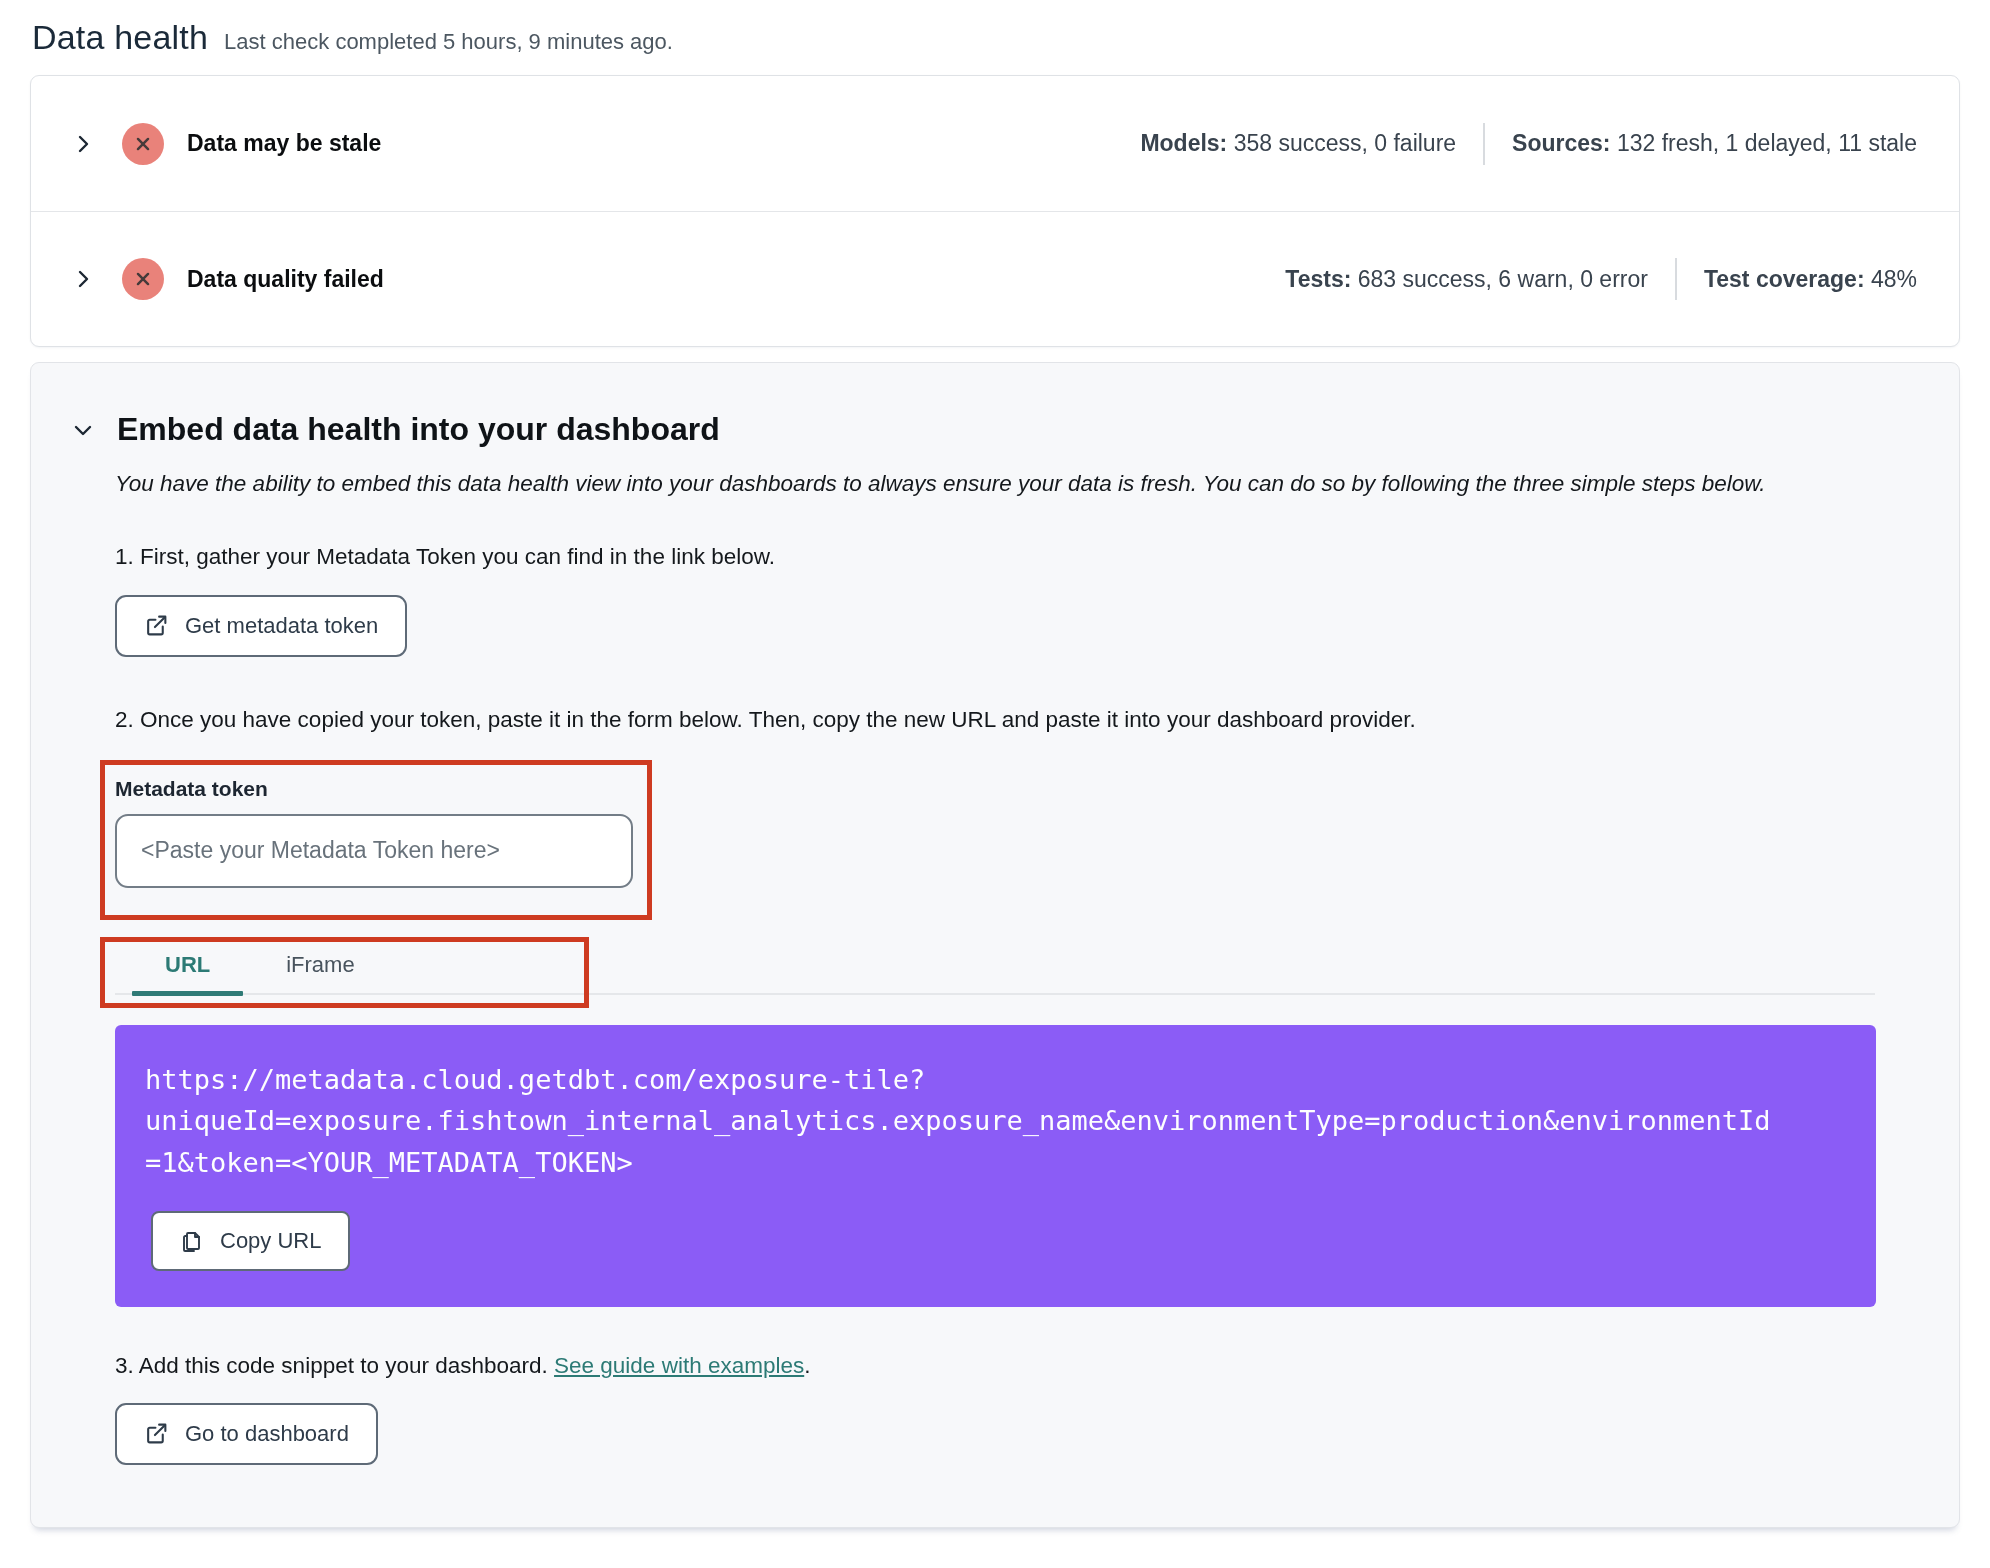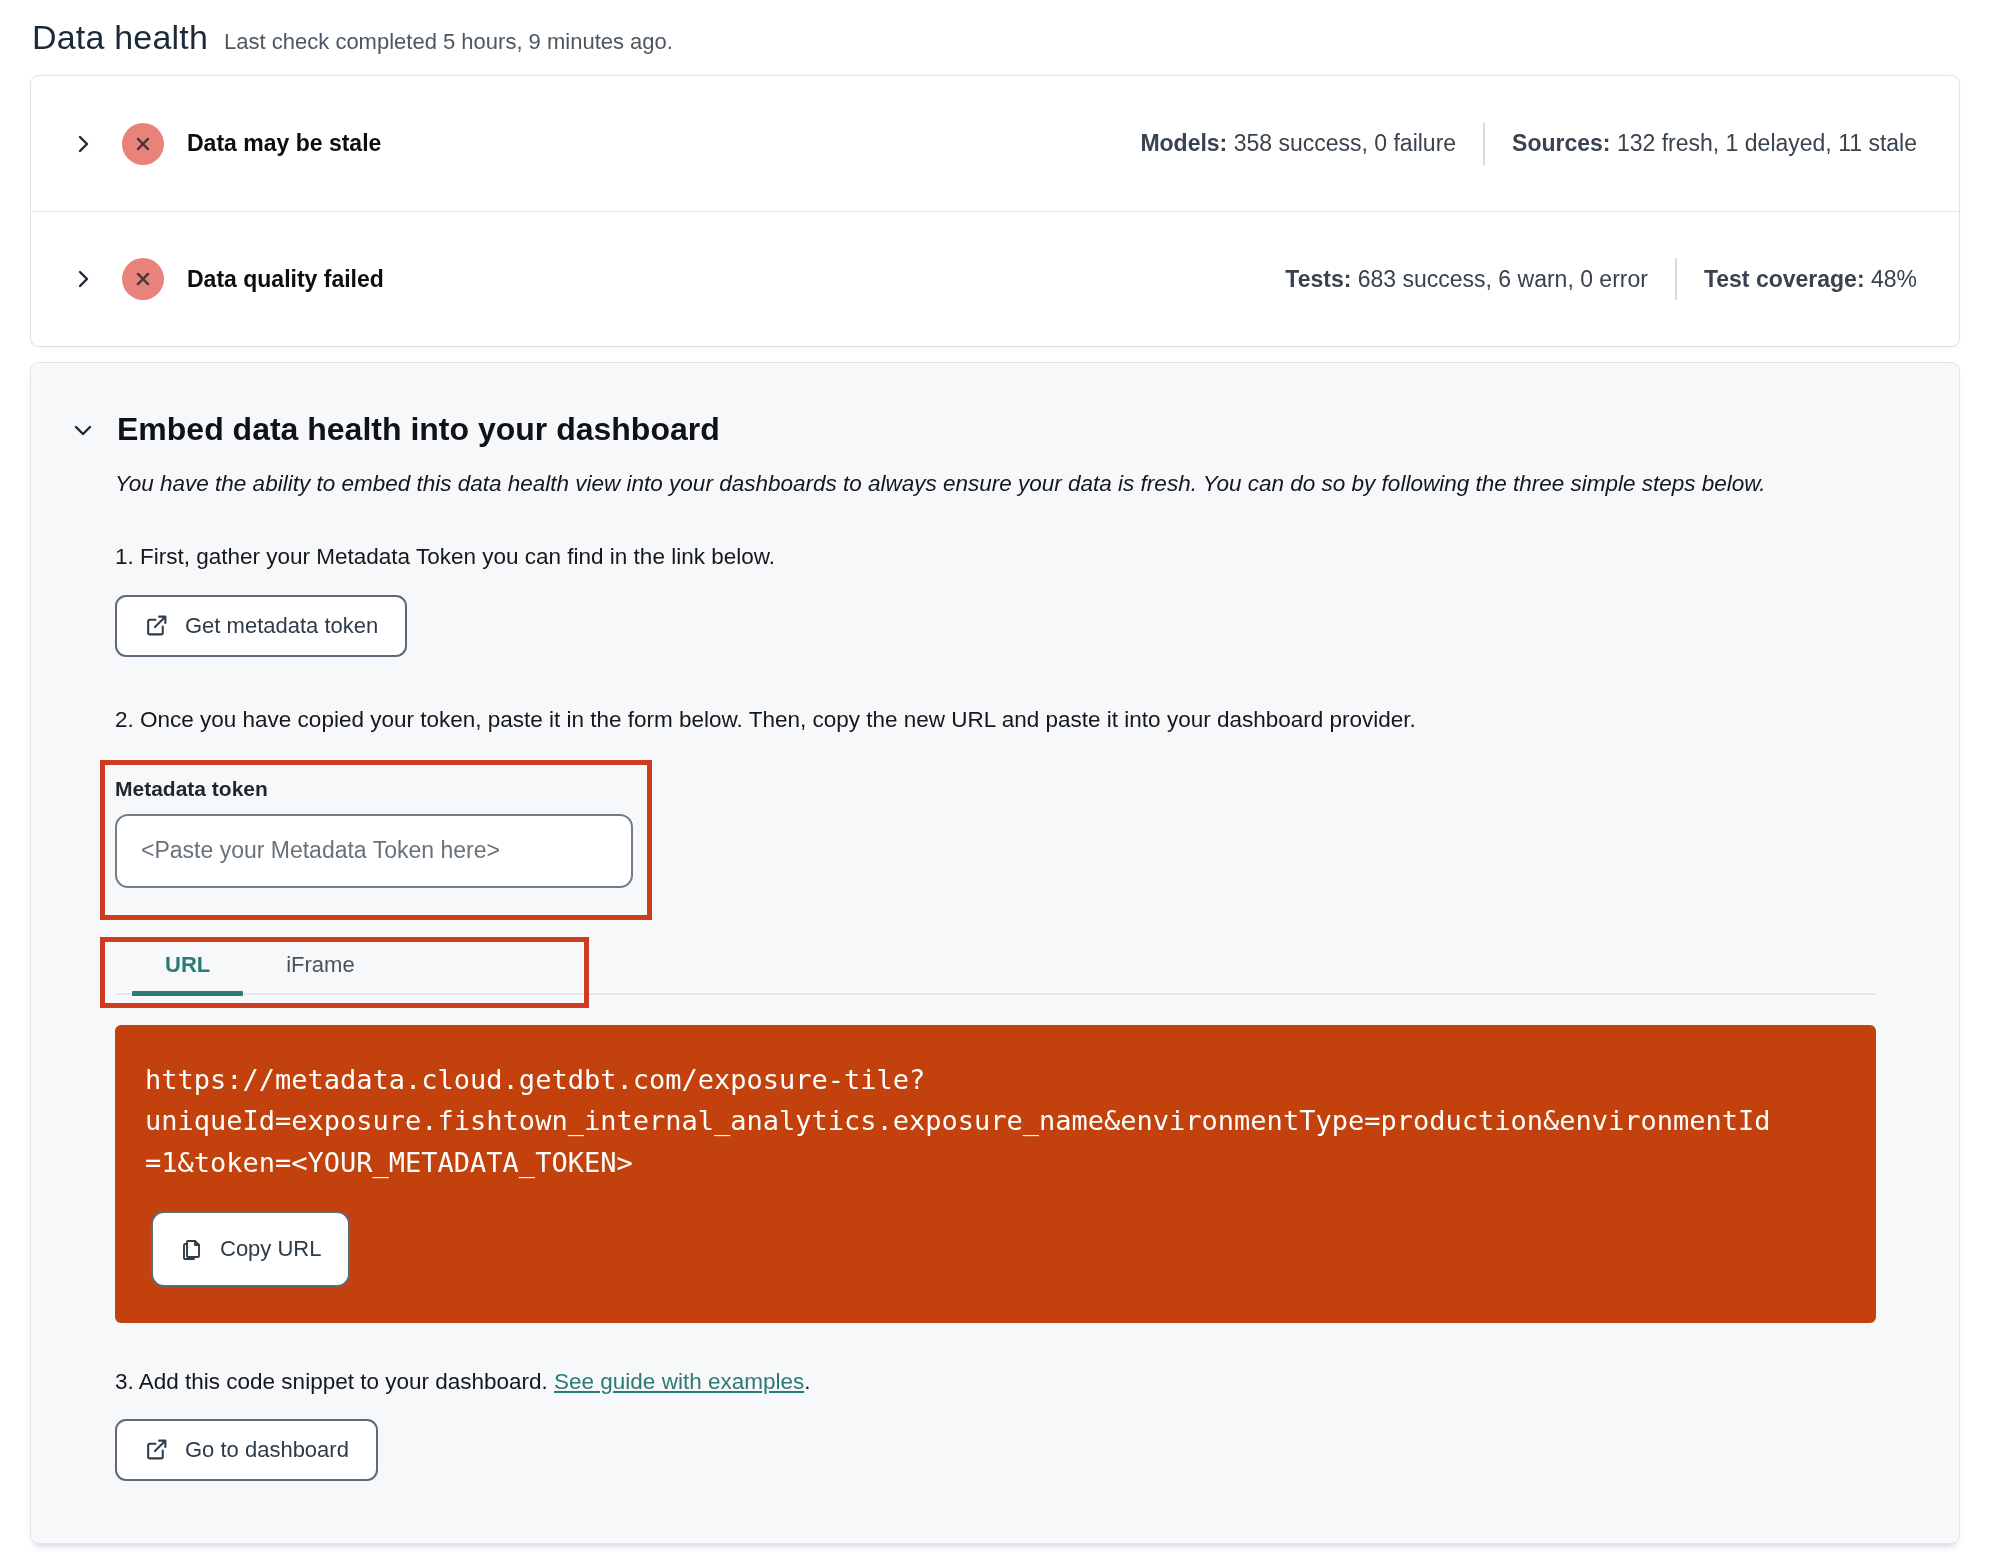--- a/index.html
+++ b/index.html
@@ -90,29 +90,29 @@
     font-size:22px; color:#48535d; cursor:pointer; text-align:center;
   }
   .tab.active { color:#2c7a75; font-weight:700; }
   .tab.active::after {
     content:""; position:absolute; left:5px; right:5px; bottom:-3px;
     height:5px; background:#2f7a76; border-radius:1px;
   }
 
   .code-block {
     margin-top:30px; width:1761px;
-    background:#c2410c; border-radius:6px;
+    background:#8b5cf6; border-radius:6px;
     padding:34px 30px 36px 30px;
   }
   .code-line {
     font-family:"DejaVu Sans Mono", monospace;
     font-size:27px; line-height:1.53; color:#fdfefe;
     white-space:pre-wrap; word-break:break-all;
   }
-  .copy-btn { margin-top:28px; margin-left:6px; height:76px; border-radius:13px; }
+  .copy-btn { margin-top:28px; margin-left:6px; height:60px; border-radius:8px; }
 </style>
 </head>
 <body>
 
 <div class="page">
 
   <div class="header-row">
     <span class="page-title">Data health</span>
     <span class="page-subtitle">Last check completed 5 hours, 9 minutes ago.</span>
   </div>

